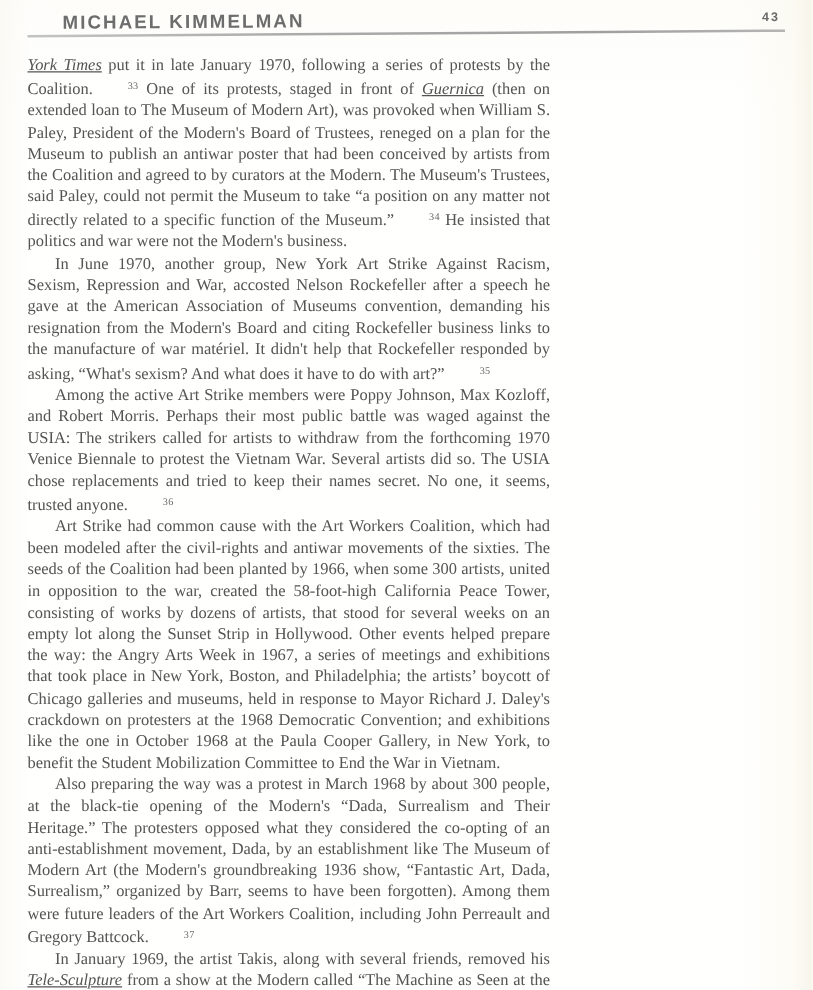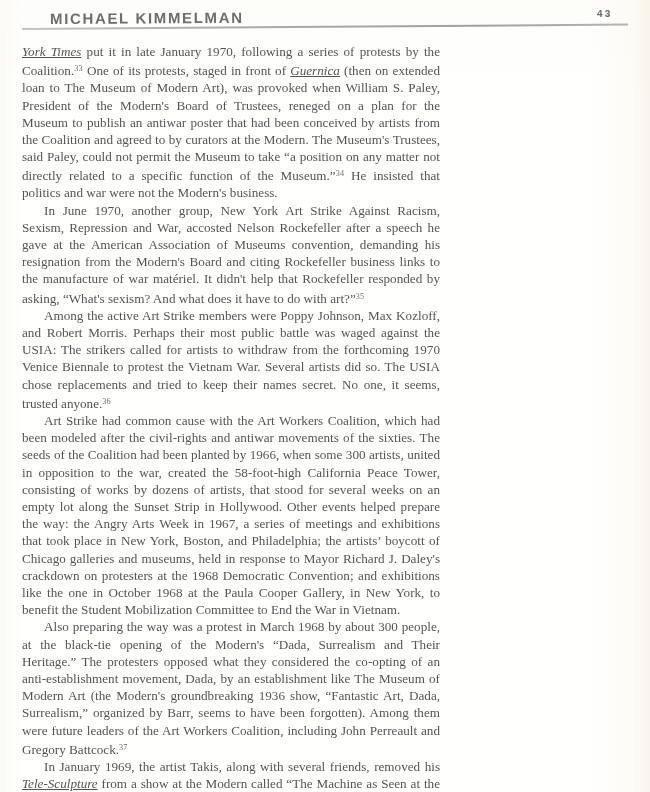--- a/index.html
+++ b/index.html
@@ -60,23 +60,23 @@
     font-weight: 700;
     letter-spacing: 1.65px;
     color: #6d6d6d;
     white-space: nowrap;
     transform: rotate(-0.35deg);
     transform-origin: left center;
     margin-left: 28px;
   }
   .running-head-folio {
     position: absolute;
-    right: 16px;
+    right: 4px;
     top: -1px;
-    font-family: Liberation Mono, monospace;
+    font-family: Liberation Sans, sans-serif;
     font-size: 10px;
     font-weight: 700;
     letter-spacing: 1.6px;
     color: #6a6a6a;
     margin-left: 16px;
   }
   .head-rule {
     position: absolute;
     left: 22px;
     top: 28px;
@@ -114,20 +114,21 @@
   }
   .body-text i {
     font-style: italic;
     text-decoration: underline;
   }
   sup.fn {
     font-size: 0.62em;
     vertical-align: 0.48em;
     letter-spacing: 0.2px;
     color: #6b6b6b;
+    margin-left: 28px;
   }
 </style>
 </head>
 <body>
 
 <div class="page"></div>
 
 <div class="content">
 
   <div class="running-head">

